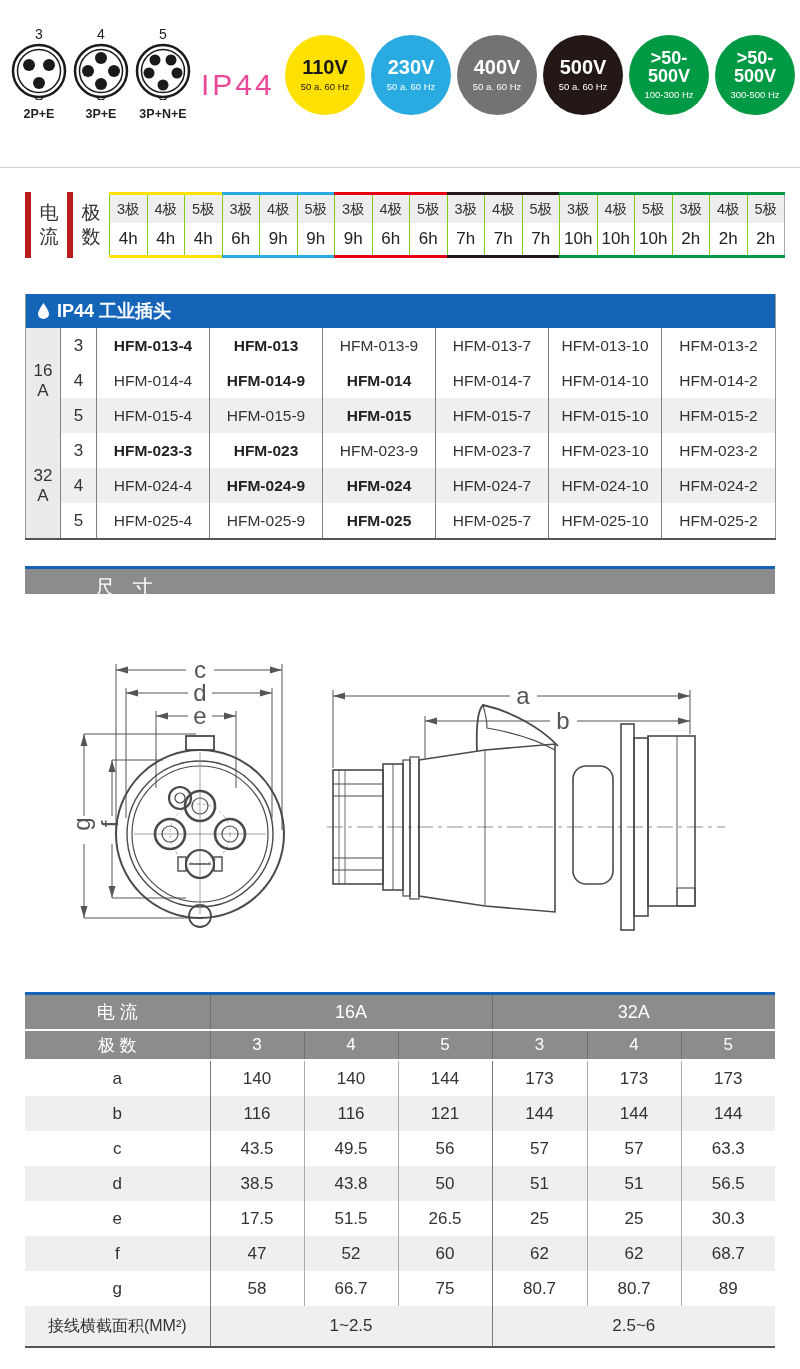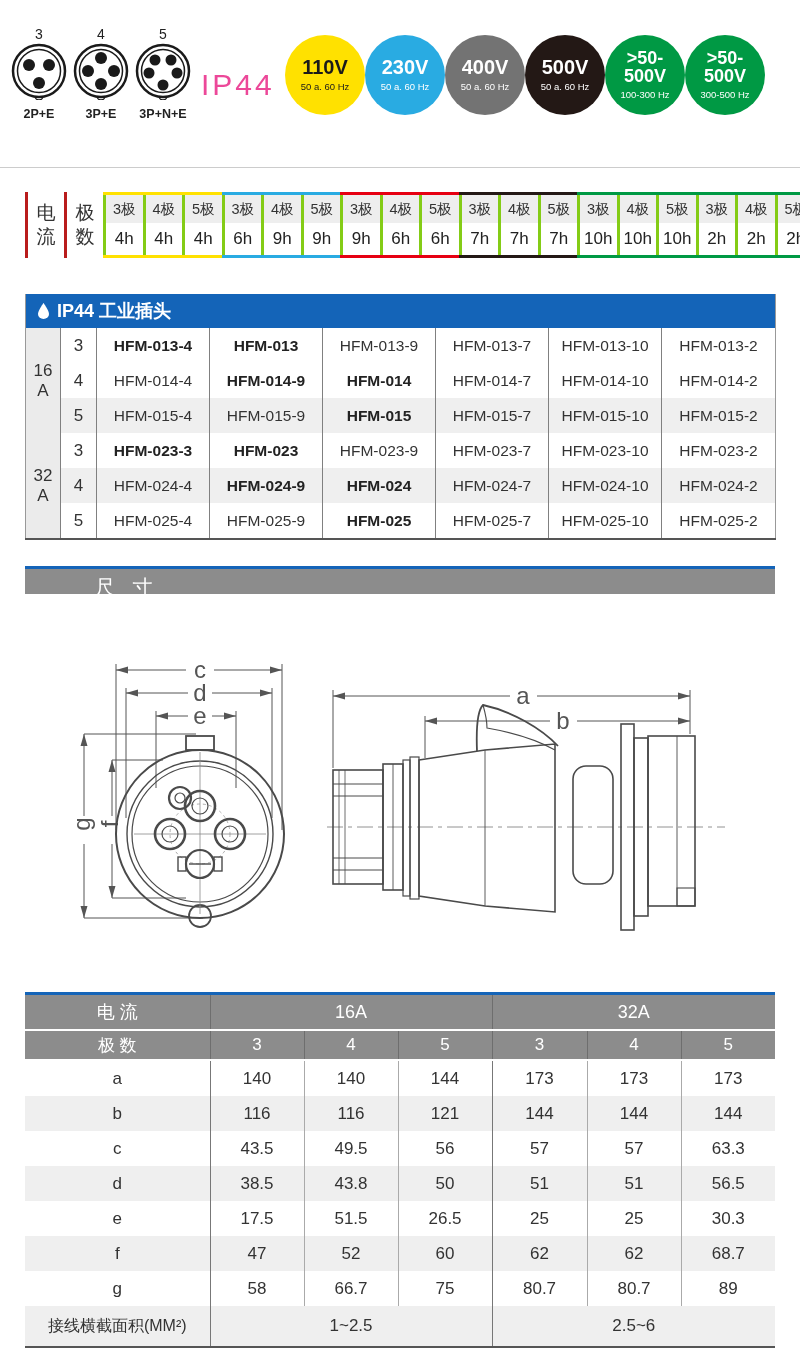--- a/index.html
+++ b/index.html
@@ -7,43 +7,43 @@
         font-family:"Liberation Sans","DejaVu Sans",sans-serif;color:#333;}
 
   
   .connectors{position:absolute;top:26px;left:8px;display:flex;}
   .conn{width:62px;text-align:center;}
   .conn .num{font-size:14px;color:#222;height:16px;line-height:16px;}
   .conn .cfg{font-size:12.5px;font-weight:bold;color:#222;margin-top:3px;}
   .ip44-text{position:absolute;top:68px;left:201px;font-size:30px;letter-spacing:3px;color:#ec4899;}
 
   
-  .badges{position:absolute;top:35px;left:285px;display:flex;gap:0;}
+  .badges{position:absolute;top:35px;left:285px;display:flex;gap:6px;}
   .badge{width:80px;height:80px;border-radius:50%;display:flex;flex-direction:column;
          align-items:center;justify-content:center;}
   .badge .v{font-weight:bold;font-size:20px;line-height:0.95;white-space:pre-line;text-align:center;}
   .badge .f{font-size:9.5px;margin-top:4px;}
   .badge-0{background:#ffe100;color:#1a1a1a;}
   .badge-1{background:#29abe2;color:#fff;}
   .badge-2{background:#737373;color:#fff;}
   .badge-3{background:#231815;color:#fff;}
   .badge-4,.badge-5{background:#009944;color:#fff;}
   .badge-4 .v,.badge-5 .v{font-size:18px;}
 
   .divider{position:absolute;top:167px;left:0;width:800px;height:1px;background:#ccc;}
 
   
   .hours{position:absolute;top:192px;left:25px;display:flex;height:66px;}
-  .h-label{width:36px;border-left:3px solid #b91c1c;display:flex;align-items:center;justify-content:center;}
+  .h-label{width:36px;border-left:6px solid #b91c1c;display:flex;align-items:center;justify-content:center;}
   .h-label span{display:block;width:22px;font-size:19px;line-height:1.25;color:#333;
                 word-break:break-all;text-align:center;}
   .h-grp{display:flex;border-top:3px solid #000;border-bottom:3px solid #000;}
   .g0{border-color:#ffe100;} .g1{border-color:#29abe2;} .g2{border-color:#e60012;}
   .g3{border-color:#231815;} .g4,.g5{border-color:#009944;}
-  .h-col{width:36.5px;border-left:3px solid #84cc16;text-align:center;}
+  .h-col{width:36.5px;border-left:1px solid #84cc16;text-align:center;}
   .h-grp:last-child .h-col:last-child{border-right:1px solid #aaa;}
   .h-p{height:28px;line-height:28px;background:#eee;font-size:14.5px;color:#333;}
   .h-h{height:32px;line-height:32px;background:#fff;font-size:17px;color:#222;}
 
   
   .model{position:absolute;top:294px;left:25px;width:750px;border-collapse:collapse;
          table-layout:fixed;border-left:1px solid #999;border-right:1px solid #999;
          border-bottom:2px solid #555;}
   .model th,.model td{padding:0;border-left:1px solid #808080;margin-top:41px;}
   .model .mt-head th{border:0;background:#1464b8;color:#fff;text-align:left;

